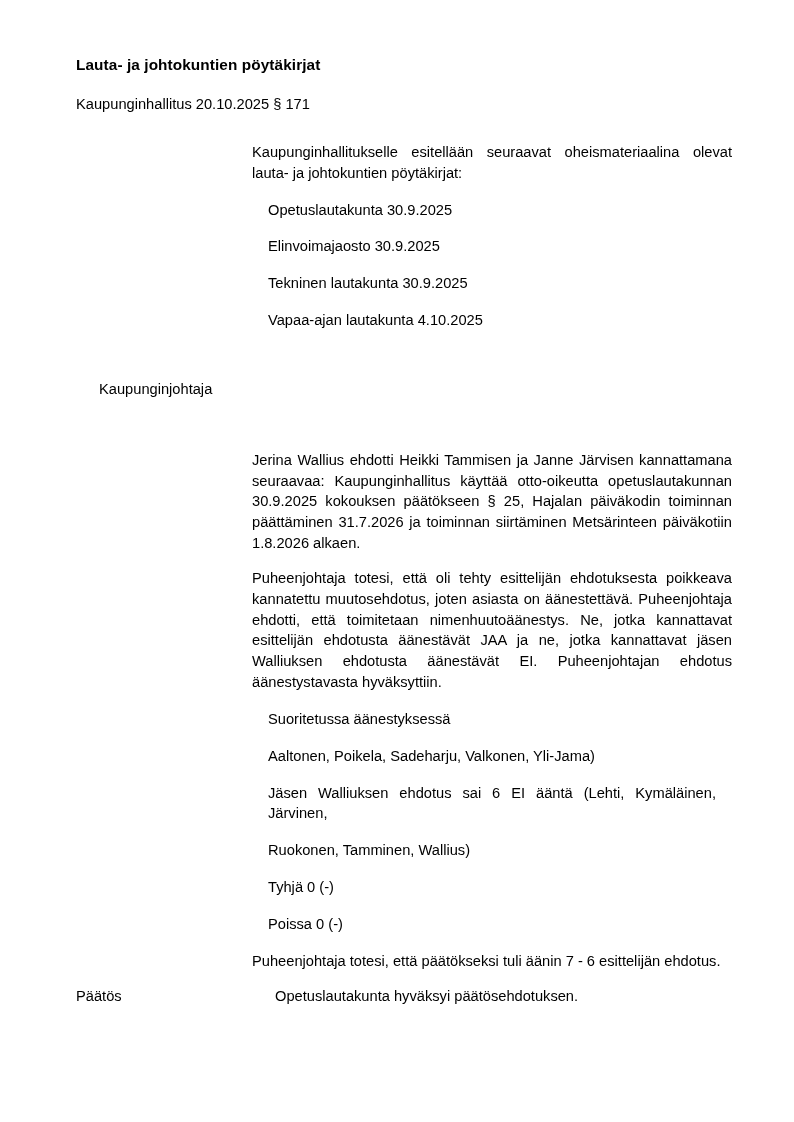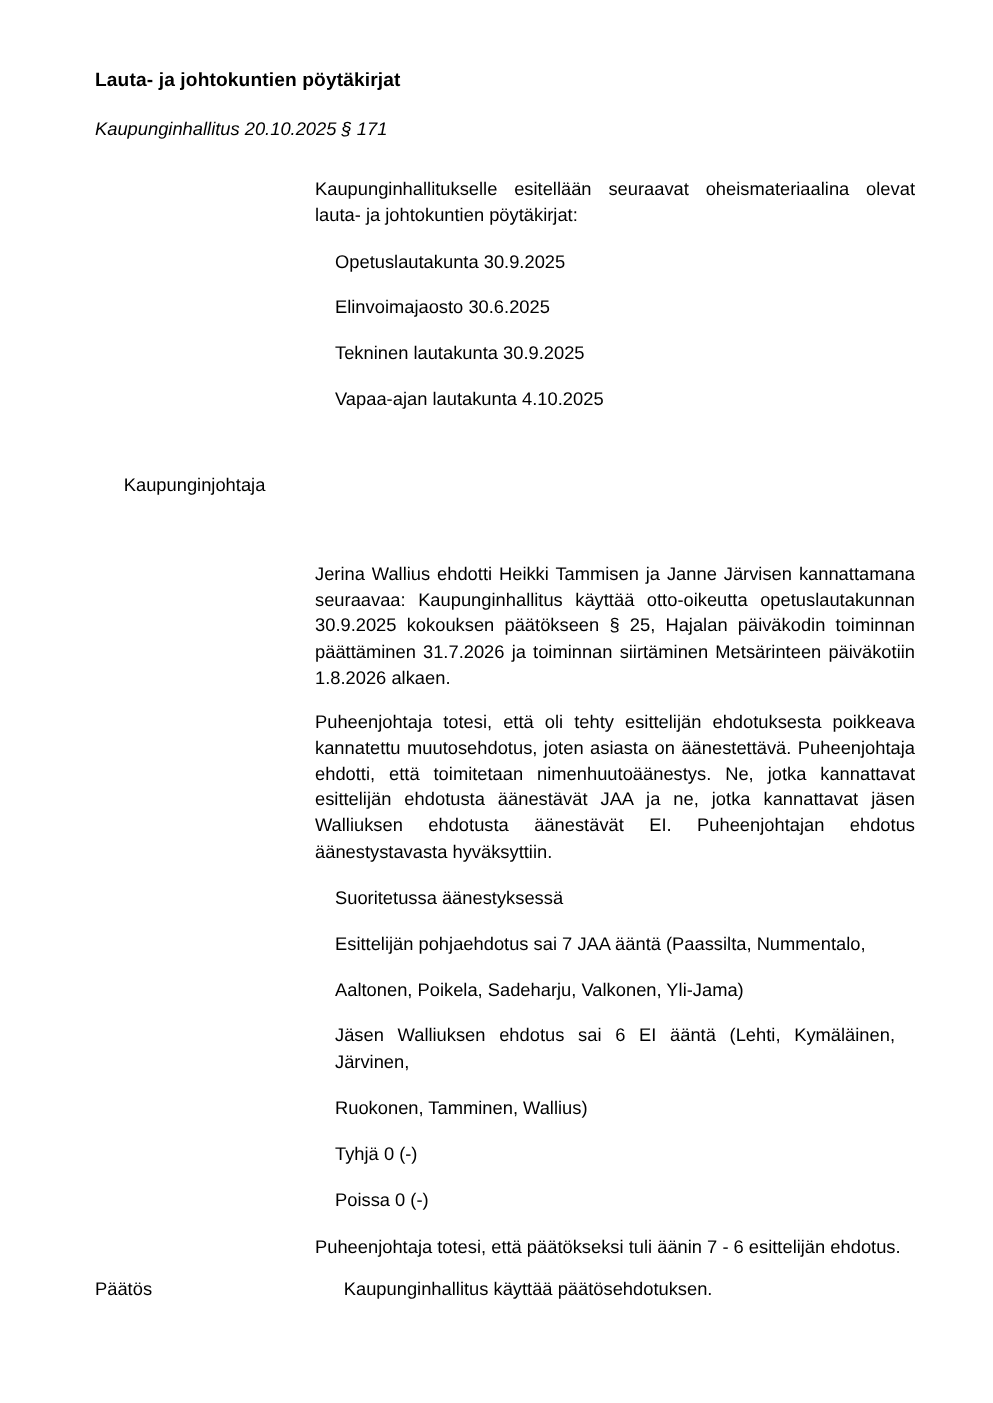--- a/index.html
+++ b/index.html
@@ -23,21 +23,20 @@
   }
   .doc-title {
     font-size: 11.5pt;
     font-weight: bold;
     letter-spacing: 0.1px;
     margin: 0 0 22px 0;
   }
   .doc-subtitle {
     font-size: 11pt;
     margin: 0 0 30px 0;
-    font-style: italic;
   }
   .row {
     display: flex;
     align-items: flex-end;
     margin-bottom: 14px;
   }
   .row-label {
     width: 176px;
     flex: 0 0 176px;
     font-size: 11pt;
@@ -78,21 +77,21 @@
 
   <h1 class="doc-title">Lauta- ja johtokuntien pöytäkirjat</h1>
 
   <div class="doc-subtitle">Kaupunginhallitus 20.10.2025 § 171</div>
 
   <div class="row">
     <div class="row-label"></div>
     <div class="row-body">
       <div class="para block-intro">Kaupunginhallitukselle esitellään seuraavat oheismateriaalina olevat lauta- ja johtokuntien pöytäkirjat:</div>
       <div class="list-line">Opetuslautakunta 30.9.2025</div>
-      <div class="list-line">Elinvoimajaosto 30.6.2025</div>
+      <div class="list-line">Elinvoimajaosto 30.9.2025</div>
       <div class="list-line">Tekninen lautakunta 30.9.2025</div>
       <div class="list-line">Vapaa-ajan lautakunta 4.10.2025</div>
     </div>
   </div>
 
   <div class="spacer-lg"></div>
 
   <div class="row">
     <div class="row-body nojust">
       <div class="para">Kaupunginjohtaja</div>
@@ -104,25 +103,24 @@
 
   <div class="spacer-lg"></div>
 
   <div class="row">
     <div class="row-label">Päätös</div>
     <div class="row-body">
       <div class="para">Jerina Wallius ehdotti Heikki Tammisen ja Janne Järvisen kannattamana seuraavaa: Kaupunginhallitus käyttää otto-oikeutta opetuslautakunnan 30.9.2025 kokouksen päätökseen § 25, Hajalan päiväkodin toiminnan päättäminen 31.7.2026 ja toiminnan siirtäminen Metsärinteen päiväkotiin 1.8.2026 alkaen.</div>
       <div class="para">Puheenjohtaja totesi, että oli tehty esittelijän ehdotuksesta poikkeava kannatettu muutosehdotus, joten asiasta on äänestettävä. Puheenjohtaja ehdotti, että toimitetaan nimenhuutoäänestys. Ne, jotka kannattavat esittelijän ehdotusta äänestävät JAA ja ne, jotka kannattavat jäsen Walliuksen ehdotusta äänestävät EI. Puheenjohtajan ehdotus äänestystavasta hyväksyttiin.</div>
       <div class="para">
         <div class="list-line">Suoritetussa äänestyksessä</div>
-        <div class="list-line">Esittelijän pohjaehdotus sai 7 JAA ääntä (Paassilta, Nummentalo,</div>
         <div class="list-line">Aaltonen, Poikela, Sadeharju, Valkonen, Yli-Jama)</div>
         <div class="list-line">Jäsen Walliuksen ehdotus sai 6 EI ääntä (Lehti, Kymäläinen, Järvinen,</div>
         <div class="list-line">Ruokonen, Tamminen, Wallius)</div>
         <div class="list-line">Tyhjä 0 (-)</div>
         <div class="list-line">Poissa 0 (-)</div>
       </div>
       <div class="para">Puheenjohtaja totesi, että päätökseksi tuli äänin 7 - 6 esittelijän ehdotus.</div>
-      <div class="para">Kaupunginhallitus käyttää päätösehdotuksen.</div>
+      <div class="para">Opetuslautakunta hyväksyi päätösehdotuksen.</div>
     </div>
   </div>
 
 </div>
 
 </body></html>

